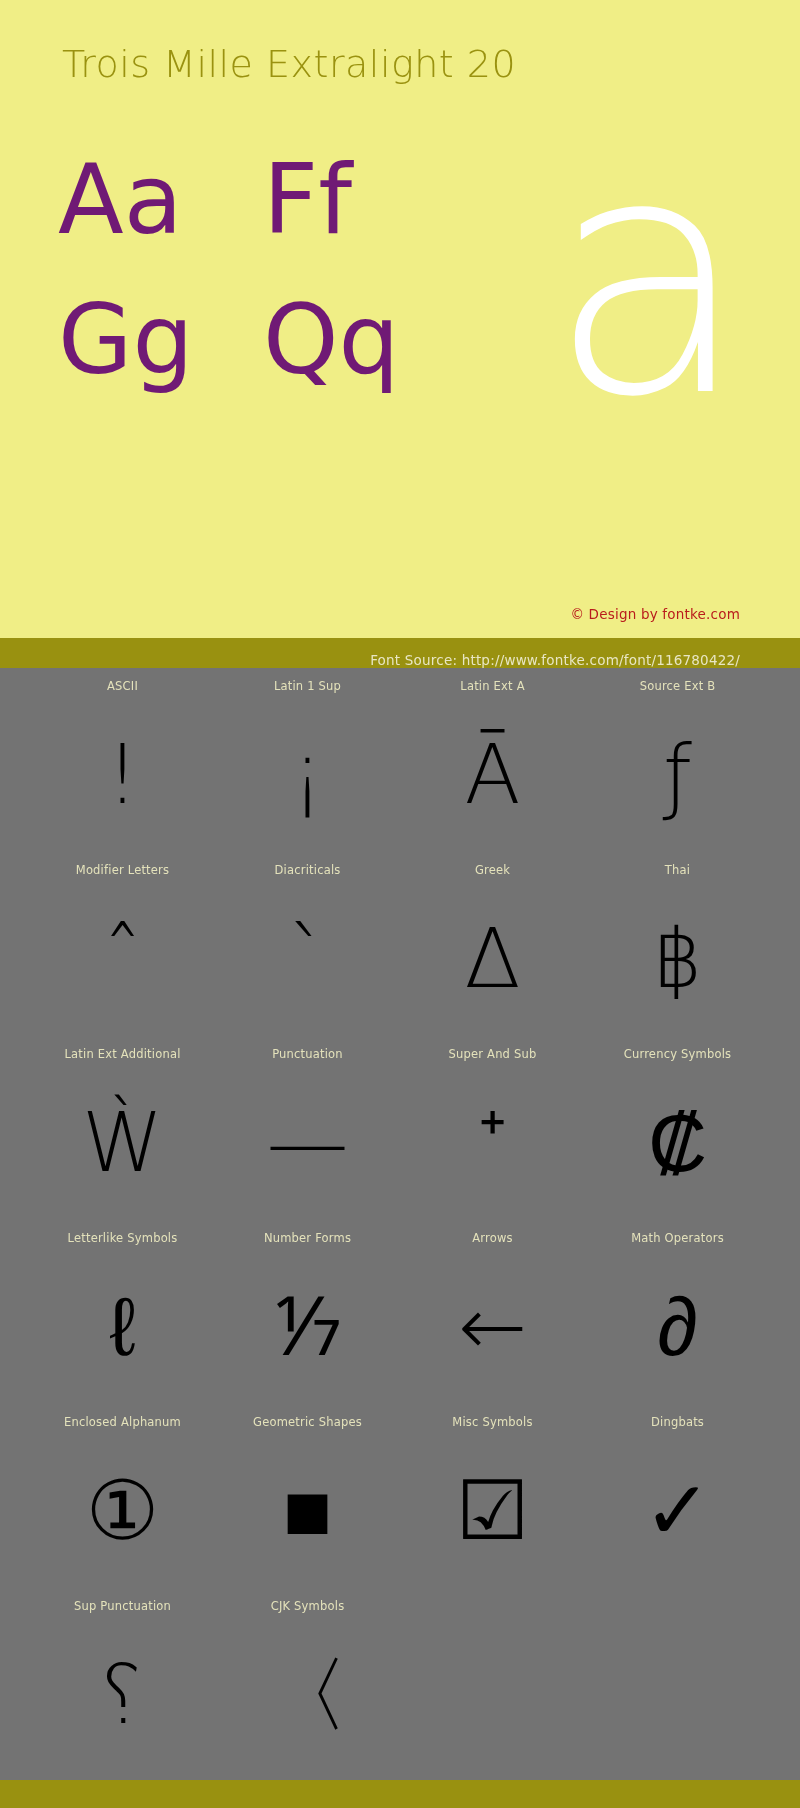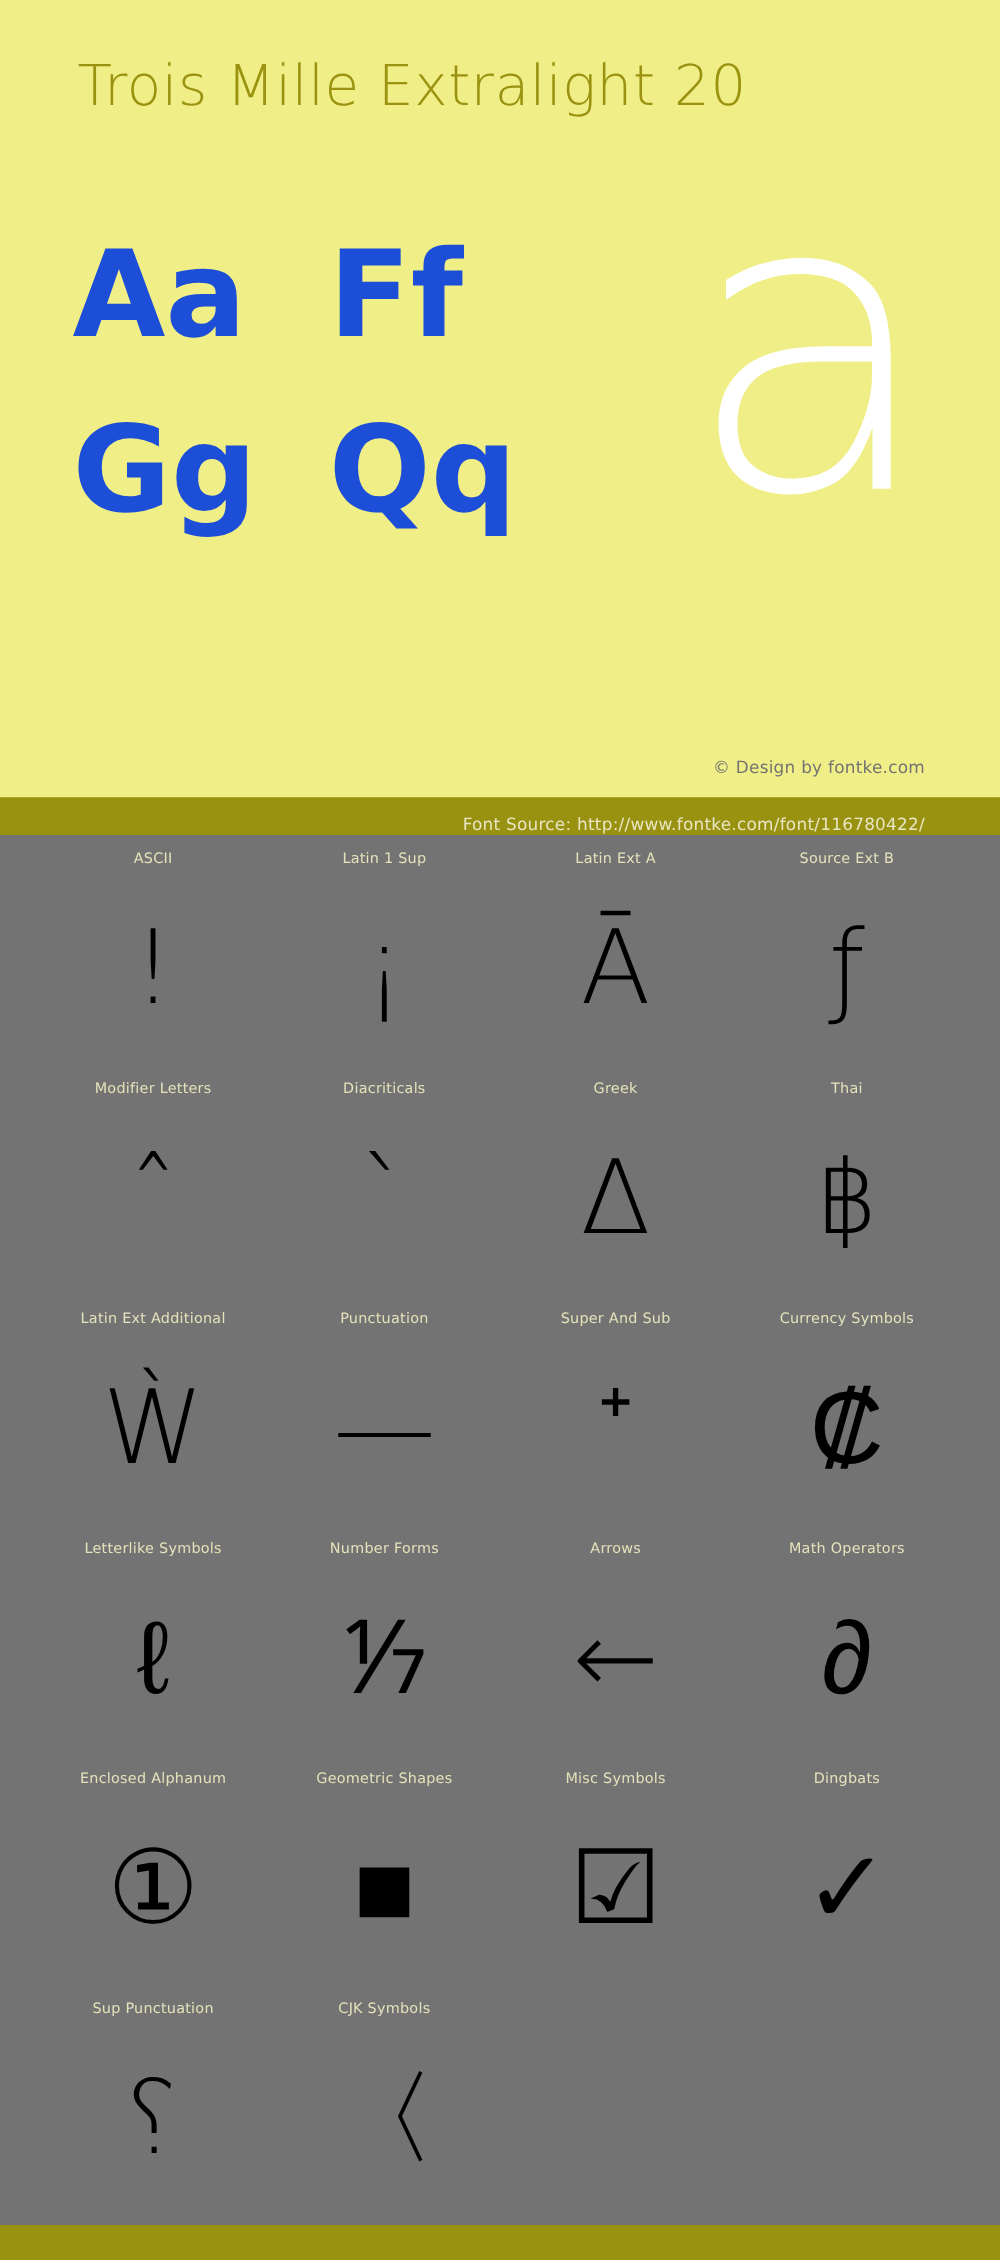--- a/index.html
+++ b/index.html
@@ -28,21 +28,21 @@
     width: 800px;
     height: 638px;
     background: #f0ee86;
     overflow: hidden;
   }
 
   .hero-title {
     position: absolute;
     left: 62px;
     top: 42px;
-    font-size: 45px;
+    font-size: 38px;
     font-weight: 300;
     letter-spacing: 0.5px;
     color: #9a9210;
     white-space: nowrap;
     font-family: "DejaVu Sans", sans-serif;
   }
 
   
   .showcase-glyph {
     position: absolute;
@@ -64,25 +64,24 @@
     width: 420px;
   }
   .pair-row {
     display: flex;
     height: 140px;
     align-items: flex-start;
   }
   .pair {
     font-size: 96px;
     line-height: 1.05;
-    font-weight: 700;
-    color: #1d4ed8;
+    font-weight: 400;
+    color: #701a75;
     font-family: "DejaVu Sans", sans-serif;
     letter-spacing: 0px;
-    margin-top: 36px;
   }
   .pair.col1 { width: 205px; }
   .pair.col2 { width: 205px; }
 
   
   .alphabets {
     position: absolute;
     left: 56px;
     top: 408px;
     width: 700px;
@@ -95,21 +94,21 @@
     white-space: nowrap;
     font-family: "DejaVu Sans", sans-serif;
     letter-spacing: -0.4px;
   }
 
   .credit {
     position: absolute;
     right: 60px;
     bottom: 16px;
     font-size: 13.5px;
-    color: #737373;
+    color: #b91c1c;
     font-family: "DejaVu Sans", sans-serif;
     letter-spacing: 0.2px;
   }
 
   
   .source-bar {
     position: relative;
     width: 800px;
     height: 30px;
     background: #999110;

